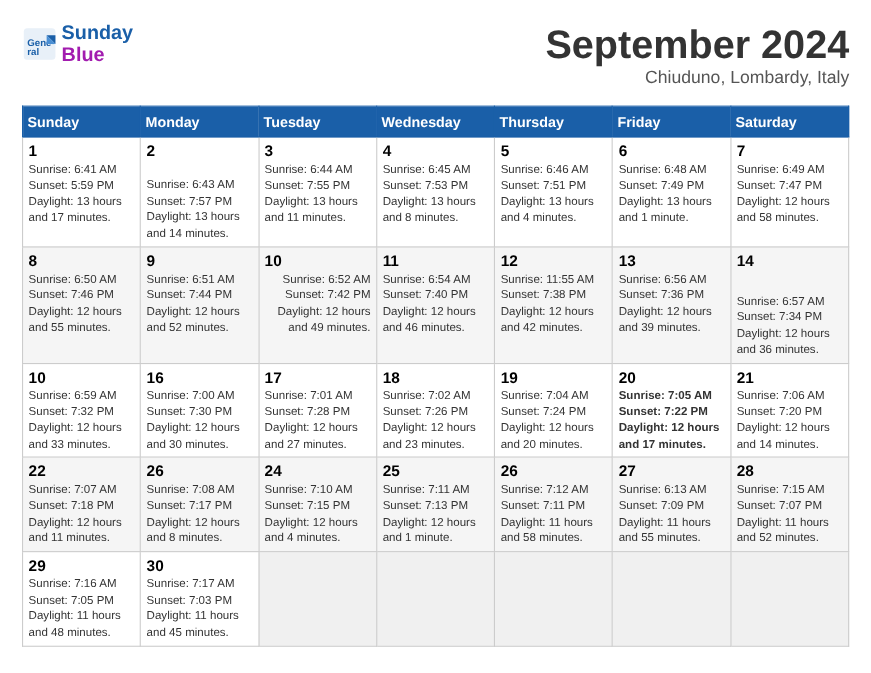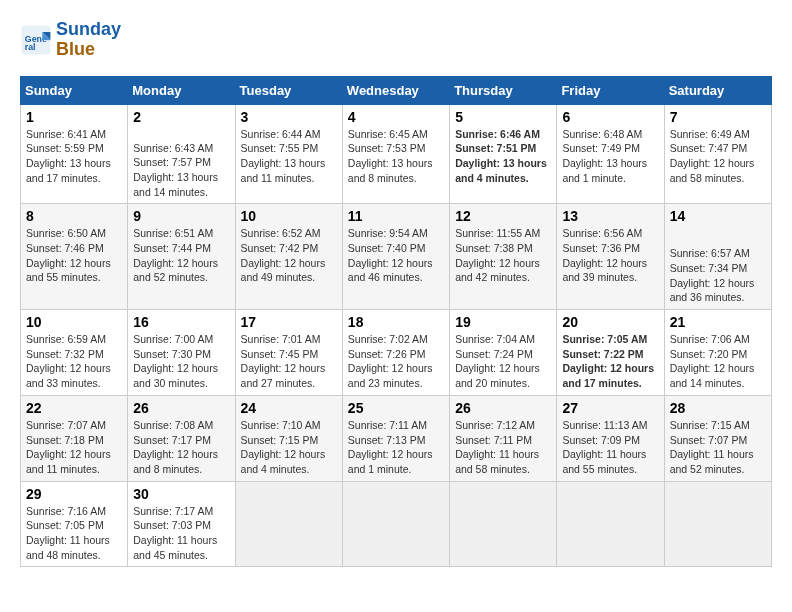--- a/index.html
+++ b/index.html
@@ -99,23 +99,27 @@
   <div class="logo">
     <svg class="logo-icon" viewBox="0 0 40 40">
       <rect x="2" y="2" width="36" height="36" rx="4" fill="#e8f0f8"></rect>
       <text x="6" y="22" font-size="11" font-weight="bold" fill="#1a5fa8">Gene-</text>
       <text x="6" y="33" font-size="11" font-weight="bold" fill="#1a5fa8">ral</text>
       <polygon points="28,10 38,10 38,20" fill="#1a5fa8"></polygon>
       <polygon points="28,10 38,20 28,20" fill="#4a8fd4"></polygon>
     </svg>
     <div>
       <div class="logo-text">
-        <span>Sunday</span><br><span style="color:#a16207">Blue</span>
+        <span>Sunday</span><br><span style="color:#a21caf">Blue</span>
       </div>
     </div>
+  </div>
+  <div class="title-block">
+    <div class="month-title">September 2024</div>
+    <div class="location-title">Chiuduno, Lombardy, Italy</div>
   </div>
 </div>
 
 <table>
   <thead>
     <tr>
       <th>Sunday</th>
       <th>Monday</th>
       <th>Tuesday</th>
       <th>Wednesday</th>
@@ -149,21 +153,21 @@
         </td>
         <td>
           <span class="day-num">4</span>
           <div class="day-info" style="white-space: pre-line;">Sunrise: 6:45 AM
 Sunset: 7:53 PM
 Daylight: 13 hours
 and 8 minutes.</div>
         </td>
         <td>
           <span class="day-num">5</span>
-          <div class="day-info" style="white-space: pre-line; font-weight: bold;">Sunrise: 6:46 AM
+          <div class="day-info" style="white-space: pre-line;">Sunrise: 6:46 AM
 Sunset: 7:51 PM
 Daylight: 13 hours
 and 4 minutes.</div>
         </td>
         <td>
           <span class="day-num">6</span>
           <div class="day-info" style="white-space: pre-line;">Sunrise: 6:48 AM
 Sunset: 7:49 PM
 Daylight: 13 hours
 and 1 minute.</div>
@@ -186,28 +190,28 @@
         </td>
         <td>
           <span class="day-num">9</span>
           <div class="day-info" style="white-space: pre-line;">Sunrise: 6:51 AM
 Sunset: 7:44 PM
 Daylight: 12 hours
 and 52 minutes.</div>
         </td>
         <td>
           <span class="day-num">10</span>
-          <div class="day-info" style="white-space: pre-line;">Sunrise: 6:52 AM
+          <div class="day-info" style="white-space: pre-line; text-align: right;">Sunrise: 6:52 AM
 Sunset: 7:42 PM
 Daylight: 12 hours
 and 49 minutes.</div>
         </td>
         <td>
           <span class="day-num">11</span>
-          <div class="day-info" style="white-space: pre-line;">Sunrise: 9:54 AM
+          <div class="day-info" style="white-space: pre-line;">Sunrise: 6:54 AM
 Sunset: 7:40 PM
 Daylight: 12 hours
 and 46 minutes.</div>
         </td>
         <td>
           <span class="day-num">12</span>
           <div class="day-info" style="white-space: pre-line;">Sunrise: 11:55 AM
 Sunset: 7:38 PM
 Daylight: 12 hours
 and 42 minutes.</div>
@@ -238,21 +242,21 @@
         <td>
           <span class="day-num">16</span>
           <div class="day-info" style="white-space: pre-line;">Sunrise: 7:00 AM
 Sunset: 7:30 PM
 Daylight: 12 hours
 and 30 minutes.</div>
         </td>
         <td>
           <span class="day-num">17</span>
           <div class="day-info" style="white-space: pre-line;">Sunrise: 7:01 AM
-Sunset: 7:45 PM
+Sunset: 7:28 PM
 Daylight: 12 hours
 and 27 minutes.</div>
         </td>
         <td>
           <span class="day-num">18</span>
           <div class="day-info" style="white-space: pre-line;">Sunrise: 7:02 AM
 Sunset: 7:26 PM
 Daylight: 12 hours
 and 23 minutes.</div>
         </td>
@@ -309,21 +313,21 @@
         </td>
         <td>
           <span class="day-num">26</span>
           <div class="day-info" style="white-space: pre-line;">Sunrise: 7:12 AM
 Sunset: 7:11 PM
 Daylight: 11 hours
 and 58 minutes.</div>
         </td>
         <td>
           <span class="day-num">27</span>
-          <div class="day-info" style="white-space: pre-line;">Sunrise: 11:13 AM
+          <div class="day-info" style="white-space: pre-line;">Sunrise: 6:13 AM
 Sunset: 7:09 PM
 Daylight: 11 hours
 and 55 minutes.</div>
         </td>
         <td>
           <span class="day-num">28</span>
           <div class="day-info" style="white-space: pre-line;">Sunrise: 7:15 AM
 Sunset: 7:07 PM
 Daylight: 11 hours
 and 52 minutes.</div>

